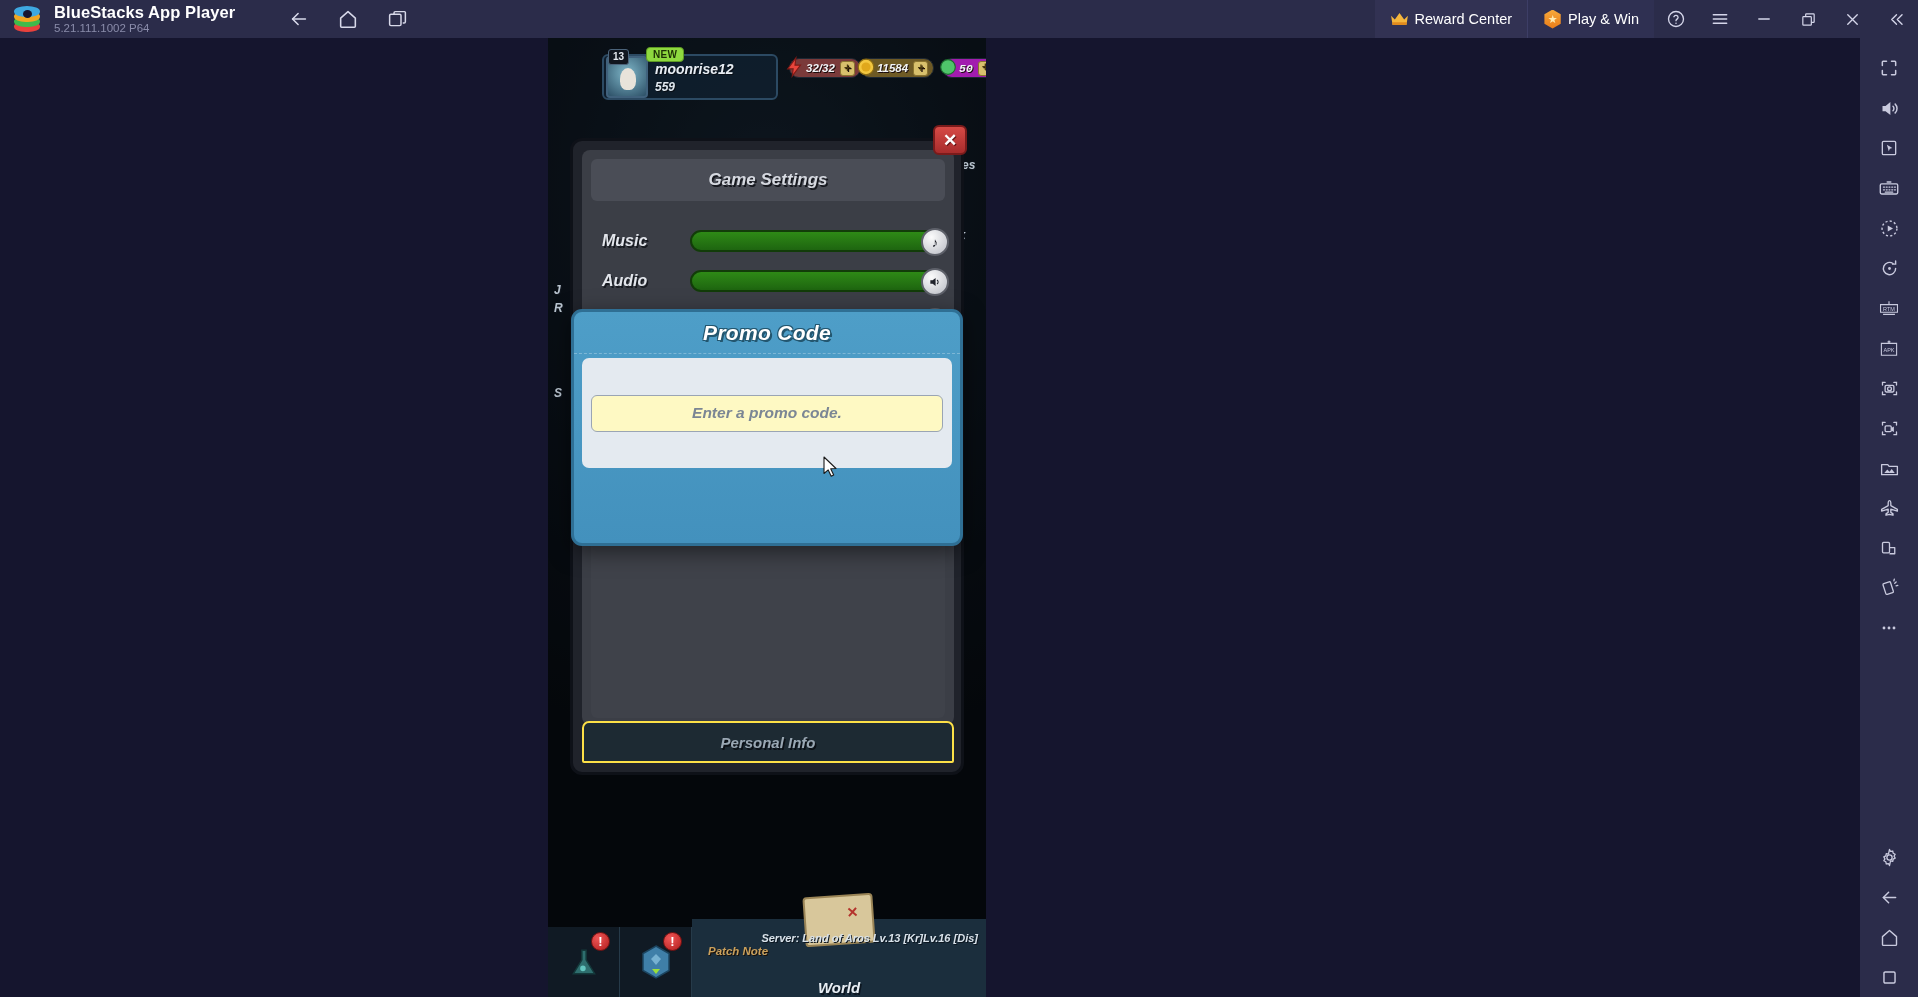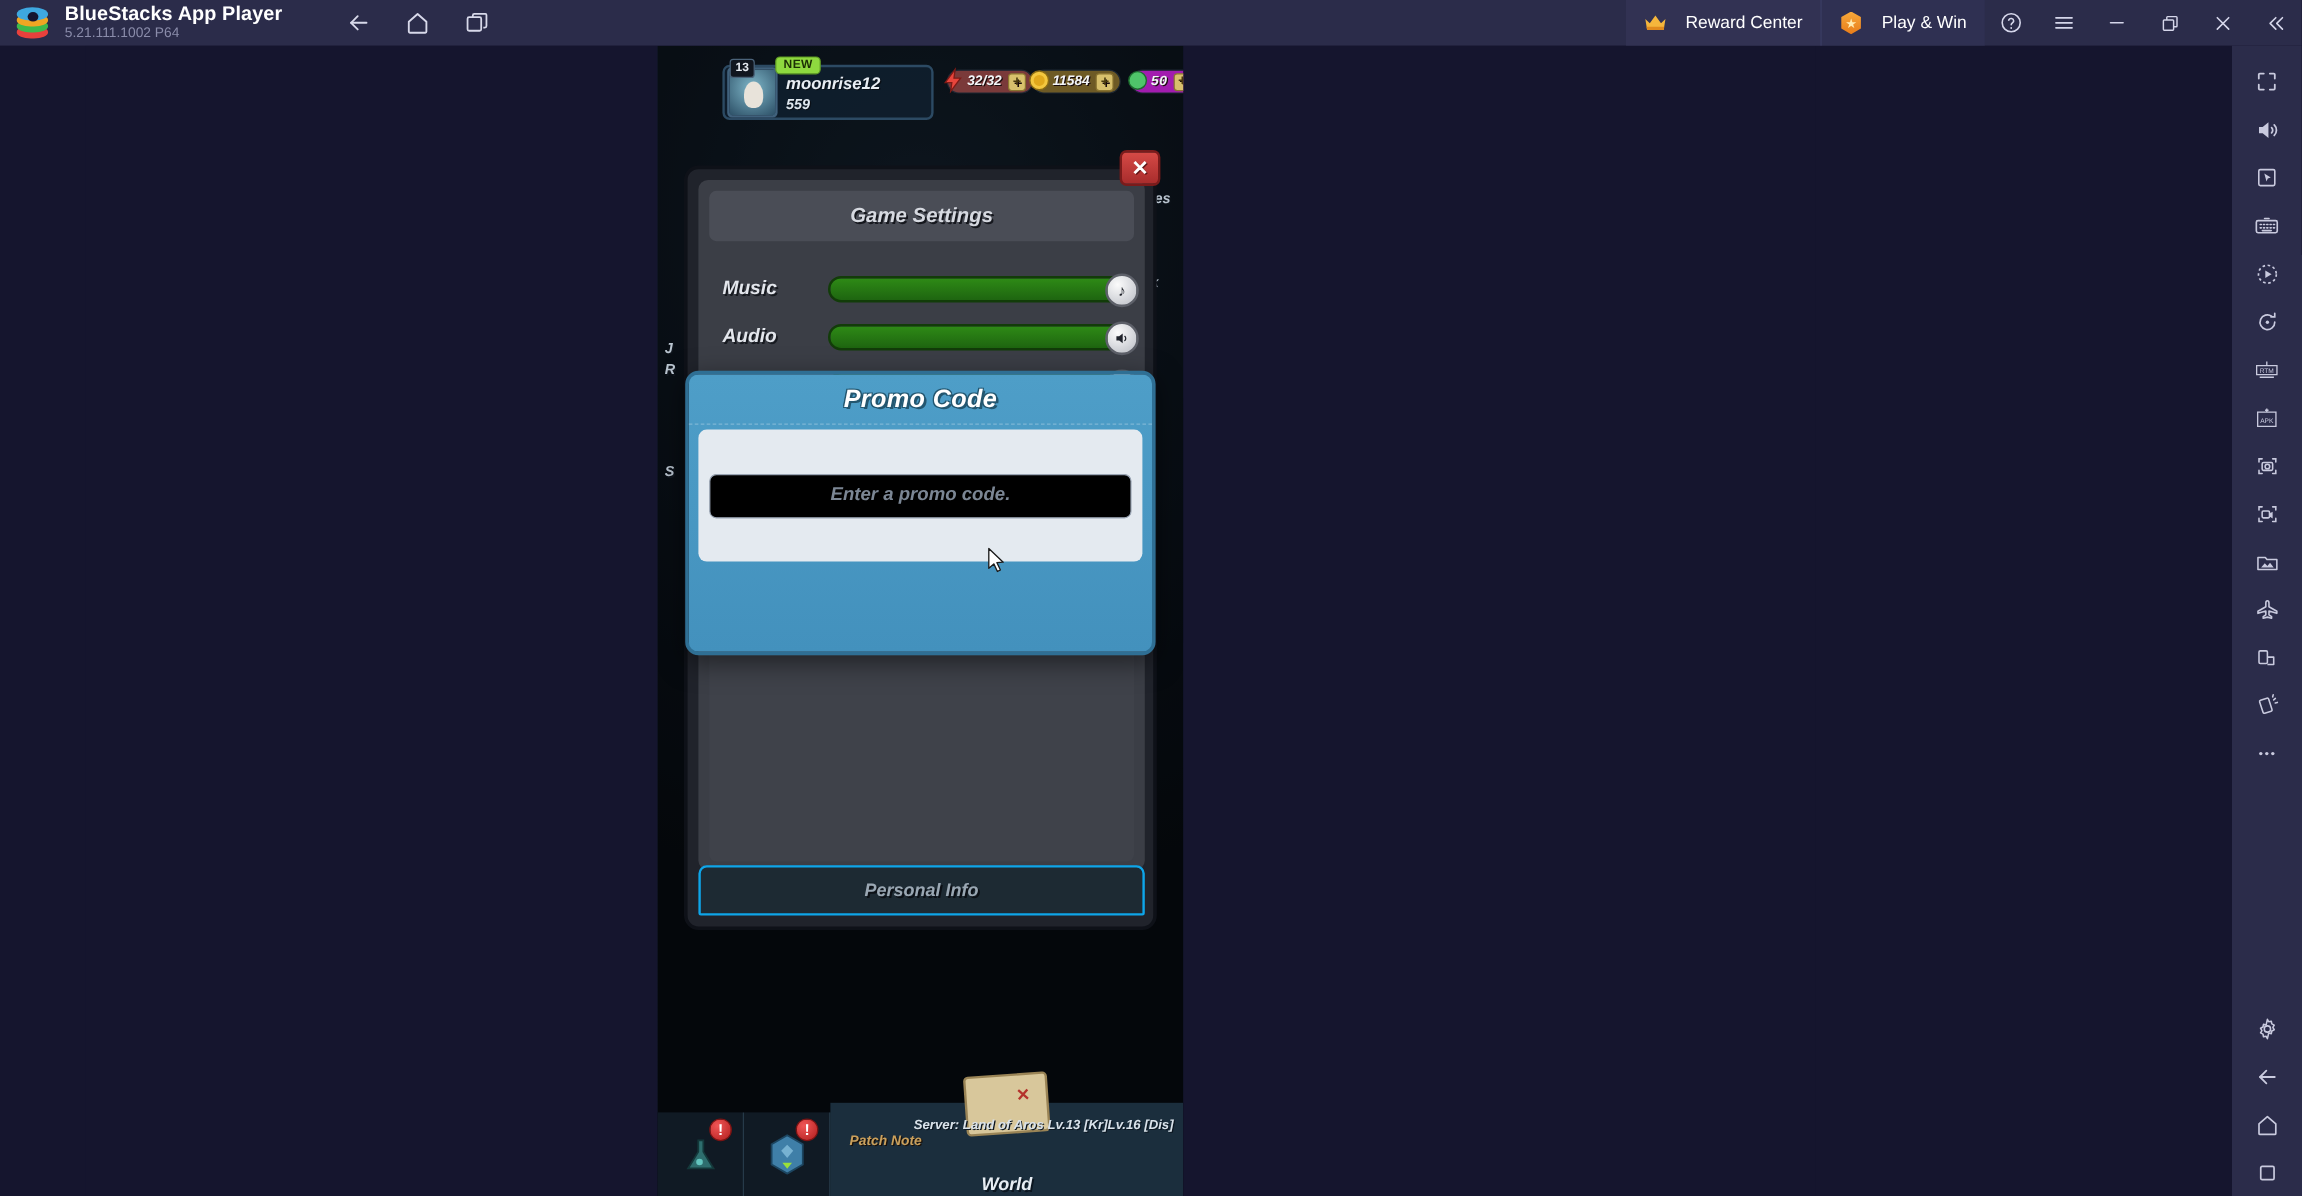--- a/index.html
+++ b/index.html
@@ -42,21 +42,21 @@
   .tb-icon {
     width: 40px; height: 32px;
     display: flex; align-items: center; justify-content: center;
     color: #d8d9ea; cursor: pointer; border-radius: 3px;
   }
   .tb-icon svg { display: block; }
 
   .tb-spacer { flex: 1; }
 
   .tb-pill {
-    height: 38px; display: flex; align-items: center; gap: 16px;
+    height: 38px; display: flex; align-items: center; gap: 6px;
     padding: 0 15px; color: #ffffff; font-size: 14.5px; cursor: pointer; justify-content: space-between;
   }
   #reward-pill { background: #323253; }
   #playwin-pill { background: #2f3052; border-left: 1px solid #3d3e66; }
 
   .crown {
     width: 19px; height: 14px; position: relative; flex: none;
   }
   .crown svg { display: block; }
   .gem-badge {
@@ -235,21 +235,21 @@
     position: absolute; left: 9px; bottom: 9px;
     width: 372px; height: 42px; display: flex; gap: 6px;
   }
   .tab {
     flex: 1; border-radius: 7px 7px 2px 2px;
     display: flex; align-items: center; justify-content: center;
     font-size: 15px; font-weight: bold; font-style: italic;
     cursor: pointer;
     text-shadow: 1.5px 1.5px 0 #0c1016;
   }
-  .tab.inactive { background: #1d2a33; color: #9aa7b3; border: 2px solid #0ea5e9; }
+  .tab.inactive { background: #1d2a33; color: #9aa7b3; border: 2px solid #fde047; }
   .tab.active   { background: #4a4d56; color: #dfe3ea; border: 2px solid #383b44; }
 
   #panel-close {
     position: absolute; right: -6px; top: -16px;
     width: 34px; height: 30px; border-radius: 6px;
     background: linear-gradient(#d64a46, #a82c2c);
     border: 2px solid #7a1b1b;
     display: flex; align-items: center; justify-content: center;
     color: #fff; font-size: 17px; font-weight: bold; cursor: pointer;
     z-index: 6;
@@ -336,21 +336,21 @@
     text-shadow: 2px 2px 0 #23566f, -1px -1px 0 #23566f, 1px -1px 0 #23566f, -1px 1px 0 #23566f;
     letter-spacing: .3px;
   }
   #promo-body {
     margin: 4px 8px 0 8px; height: 110px;
     background: #e4eaf0; border-radius: 7px;
     display: flex; align-items: center; justify-content: center;
   }
   #promo-input {
     width: 352px; height: 37px;
-    background: #000000; border: 1px solid #9aa5b4; border-radius: 6px;
+    background: #fef9c3; border: 1px solid #9aa5b4; border-radius: 6px;
     display: flex; align-items: center; justify-content: center;
     cursor: text;
   }
   #promo-placeholder {
     color: #7b8694; font-size: 15.5px; font-style: italic; font-weight: bold;
   }
   #promo-foot {
     height: 74px; display: flex; align-items: center; justify-content: center;
   }
   #confirm-btn {

